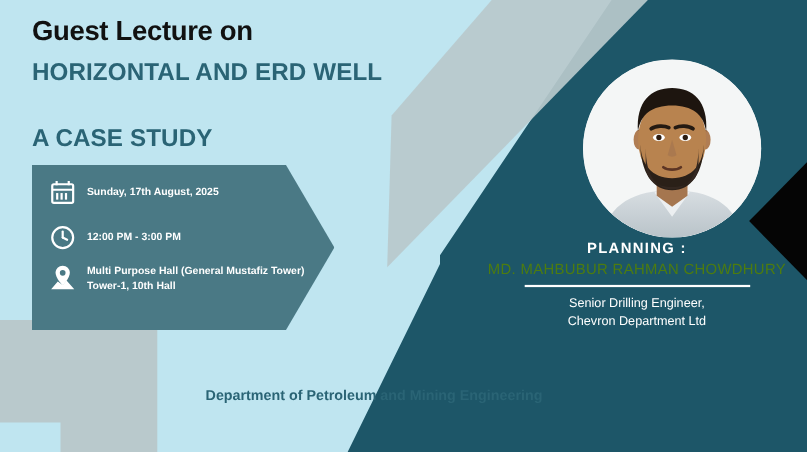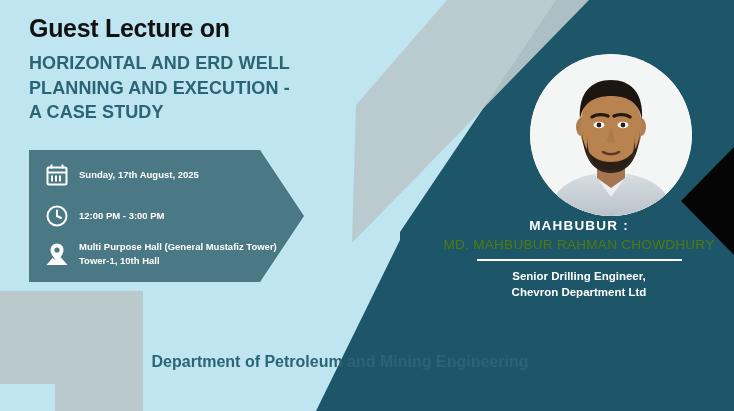--- a/index.html
+++ b/index.html
@@ -37,49 +37,49 @@
   }
   #main-title {
     font-size: 25px;
     font-weight: bold;
     color: #111111;
     letter-spacing: -0.3px;
     line-height: 1.15;
     margin: 0 0 8px 0;
   }
   #subtitle {
-    font-size: 18px;
+    font-size: 22px;
     font-weight: bold;
     color: #2a6475;
     letter-spacing: 0.1px;
     line-height: 1.38;
     margin: 0;
     text-transform: uppercase;
   }
   
   #details-banner {
     position: absolute;
     left: 29px;
     top: 150px;
     width: 275px;
-    height: 132px;
+    height: 150px;
     background: #4a7985;
     z-index: 20;
     -webkit-clip-path: polygon(0 0, 84% 0, 100% 50%, 84% 100%, 0 100%);
     clip-path: polygon(0 0, 84% 0, 100% 50%, 84% 100%, 0 100%);
   }
   .detail-row {
     position: absolute;
     left: 16px;
     display: flex;
     align-items: center;
   }
   .detail-row.r1 { top: 13px; }
   .detail-row.r2 { top: 54px; }
-  .detail-row.r3 { top: 90px; align-items: center; }
+  .detail-row.r3 { top: 90px; align-items: flex-start; }
   .detail-icon {
     width: 24px;
     height: 24px;
     flex: 0 0 24px;
     margin-right: 10px;
   }
   .detail-icon svg { display: block; }
   .detail-text {
     color: #ffffff;
     font-size: 9.5px;
@@ -126,37 +126,37 @@
   }
   #speaker-rule {
     width: 205px;
     height: 1.5px;
     background: #ffffff;
     margin: 7px auto 7px auto;
   }
   #speaker-role {
     color: #ffffff;
     font-size: 11.5px;
-    font-weight: bold;
+    font-weight: normal;
     line-height: 1.45;
     margin: 0;
   }
   
   #footer {
     position: absolute;
     left: 0;
     top: 350px;
     width: 680px;
     text-align: center;
     z-index: 22;
   }
   #footer p {
     margin: 0;
     color: #2a6475;
-    font-size: 16px;
+    font-size: 13px;
     font-weight: bold;
     line-height: 1.55;
   }
 </style>
 </head>
 <body>
 
 <div id="poster">
 
   <svg class="layer" viewBox="0 0 734 411" width="734" height="411" preserveAspectRatio="none" style="z-index:1">
@@ -168,21 +168,21 @@
 
     <polygon points="0,291 143,291 143,411 55,411 55,384 0,384" fill="#b9c9cc"></polygon>
 
     <polygon points="734,147 734,255 681,201" fill="#050505"></polygon>
   </svg>
 
   <div id="title-block">
     <h1 id="main-title">Guest Lecture on</h1>
     <h2 id="subtitle">
       <span>HORIZONTAL AND ERD WELL</span><br>
-      <span>PLANNING AND EXECUTION -</span><br>
+      <br>
       <span>A CASE STUDY</span>
     </h2>
   </div>
 
   <div id="details-banner">
 
     <div class="detail-row r1">
       <span class="detail-icon">
         <svg viewBox="0 0 24 24" width="24" height="24">
           <rect x="2.5" y="4.5" width="19" height="17" rx="1.5" fill="none" stroke="#ffffff" stroke-width="2"></rect>
@@ -262,21 +262,21 @@
         <circle cx="93" cy="71" r="2.4" fill="#2b1b10"></circle>
 
         <path d="M81 73 L77 87 C79 89 83 89 85 87 Z" fill="#a5764f" opacity="0.75"></path>
 
         <path d="M73 98 C77 101 85 101 89 98" stroke="#5c3524" stroke-width="2.4" fill="none" stroke-linecap="round"></path>
       </g>
     </svg>
   </div>
 
   <div id="speaker-block">
-    <p id="speaker-label">MAHBUBUR :</p>
+    <p id="speaker-label">PLANNING :</p>
     <p id="speaker-name">MD. MAHBUBUR RAHMAN CHOWDHURY</p>
     <div id="speaker-rule"></div>
     <p id="speaker-role">
       <span>Senior Drilling Engineer,</span><br>
       <span>Chevron Department Ltd</span>
     </p>
   </div>
 
   <div id="footer">
     <p>Department of Petroleum and Mining Engineering</p>

